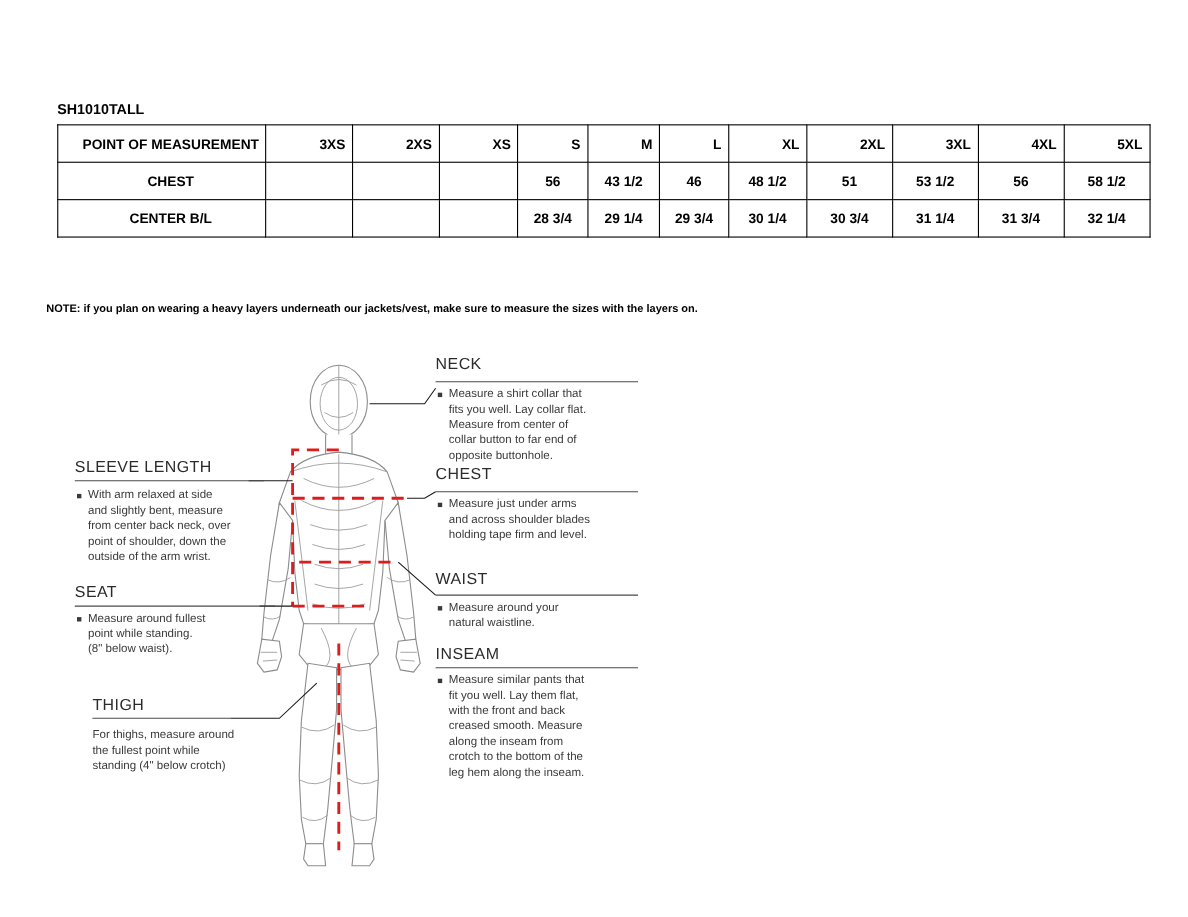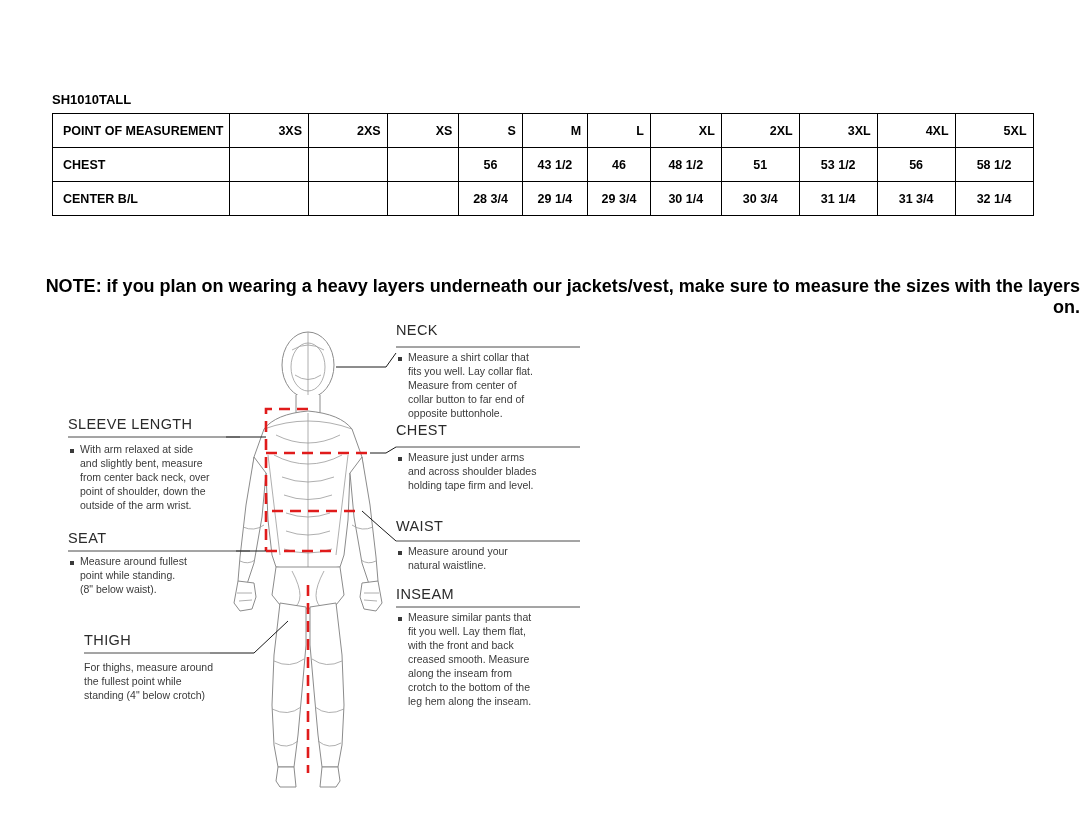--- a/index.html
+++ b/index.html
@@ -37,31 +37,31 @@
   table.size-table td, table.size-table th {
     border: 1px solid #000;
     height: 34px;
     padding: 0 6px;
     font-weight: bold;
     text-align: center;
     vertical-align: middle;
     white-space: nowrap;
   }
   table.size-table th.pom, table.size-table td.pom {
-    text-align: left;
+    text-align: center;
     width: 252px;
-    padding-left: 10px;
+    padding-left: 22px;
   }
   table.size-table th { font-weight: bold; padding-left: 48px; }
   table.size-table col.sizecol { width: 57px; }
 
   .note {
     position: absolute;
     top: 276px; left: 42px;
-    font-size: 18px;
+    font-size: 10px;
     font-weight: bold;
     text-align: right;
   }
 
   
   .diagram {
     position: absolute;
     top: 305px; left: 40px;
     width: 560px; height: 505px; text-align: center;
   }

